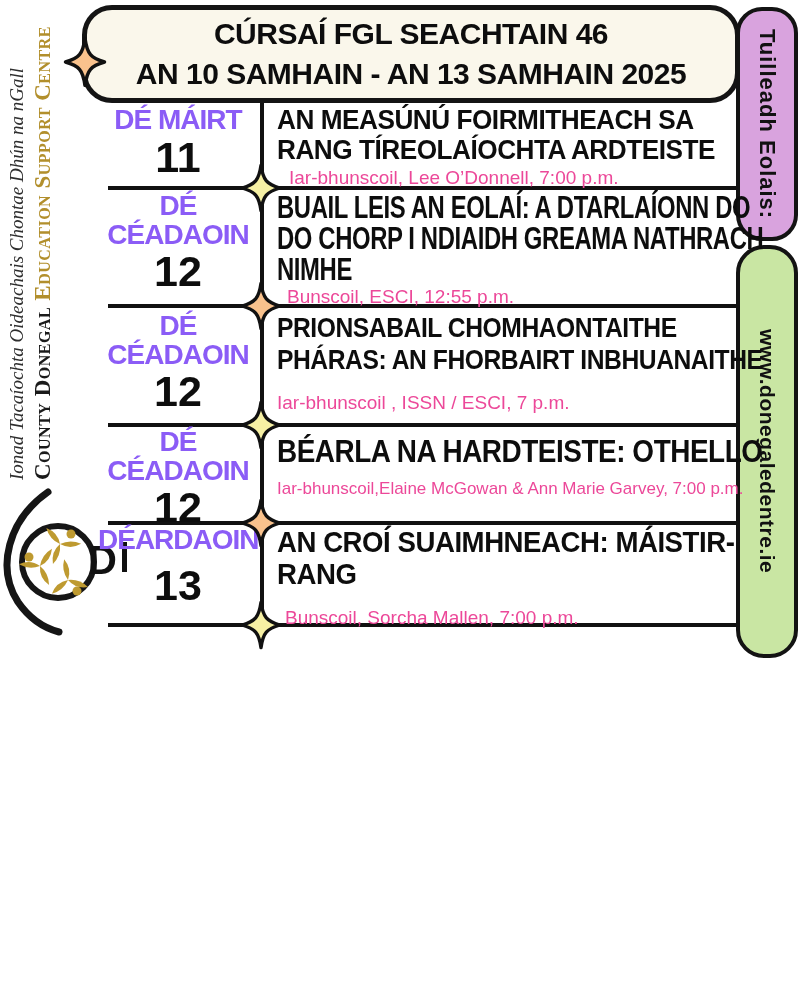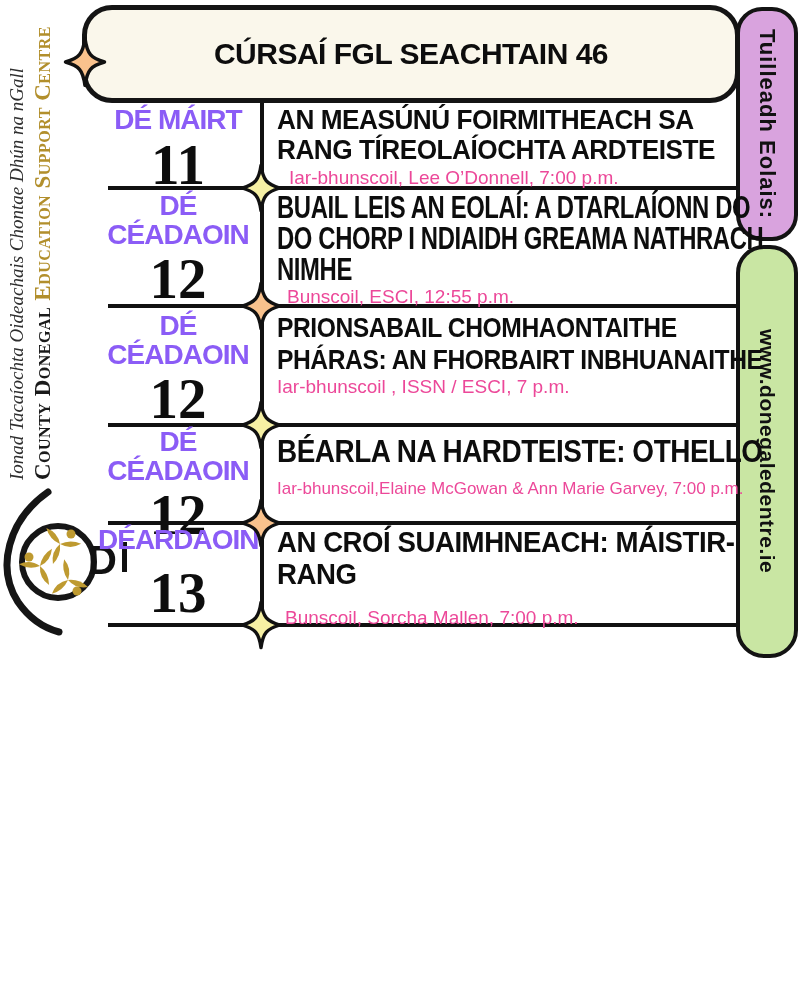--- a/index.html
+++ b/index.html
@@ -80,38 +80,38 @@
   
   .row { position:absolute; left:0; width:800px; z-index:6; }
   .r1 { top:106px; } .r2 { top:192px; } .r3 { top:312px; }
   .r4 { top:428px; } .r5 { top:526px; }
 
   .day { position:absolute; left:98px; width:160px; text-align:center; }
   .day-name {
     font-weight:700; font-size:28px; line-height:1.02;
     letter-spacing:-1px; white-space:pre-line; color:#8b5cf6;text-align:center;
   }
-  .day-num { font-weight:700; font-size:57px; line-height:1.05; color:#0d0d0d;font-family:Liberation Serif, serif; }
+  .day-num { font-weight:700; font-size:43px; line-height:1.05; color:#0d0d0d; }
   .r5 .day-num { margin-top:8px; }
 
   .content { position:absolute; left:277px; width:470px; }
   .title {
     font-weight:700; color:#0d0d0d; white-space:pre-line;
     letter-spacing:-.5px; transform-origin:left top; width:max-content;
   }
   .details { font-size:19px; color:#ec4899; white-space:nowrap; }
 
   .r1 .title { font-size:27px; line-height:1.1; transform:scaleX(.97); }
   .r1 .details { margin-top:2px; padding-left:12px; }
 
   .r2 .title { font-size:31px; line-height:1.0; transform:scaleX(.77); }
   .r2 .details { margin-top:1px; padding-left:10px; }
 
   .r3 .title { font-size:28px; line-height:1.15; transform:scaleX(.88); }
-  .r3 .details { }
+  .r3 .details { margin-top:16px; }
 
   .r4 .title { font-size:31px; line-height:1.05; margin-top:8px; transform:scaleX(.90); }
   .r4 .details { margin-top:10px; font-size:17px; }
 
   .r5 .title { font-size:30px; line-height:1.08; transform:scaleX(.92); }
   .r5 .details { margin-top:16px; padding-left:8px; }
 </style>
 </head>
 <body>
 
@@ -144,20 +144,21 @@
       </g>
     </g>
   </svg>
   <div class="clipped-frag">
     <span>D</span>
     <span class="bar"></span>
   </div>
 
   <div class="header-box">
     <div class="hline1">CÚRSAÍ FGL SEACHTAIN 46</div>
+    <div class="hline2">AN 10 SAMHAIN -  AN 13 SAMHAIN 2025</div>
   </div>
 
   <div class="tab tab-info">
     <span class="vtext">Tuilleadh Eolais:</span>
   </div>
   <div class="tab tab-web">
     <span class="vtext">www.donegaledentre.ie</span>
   </div>
 
   <div class="vline"></div>

